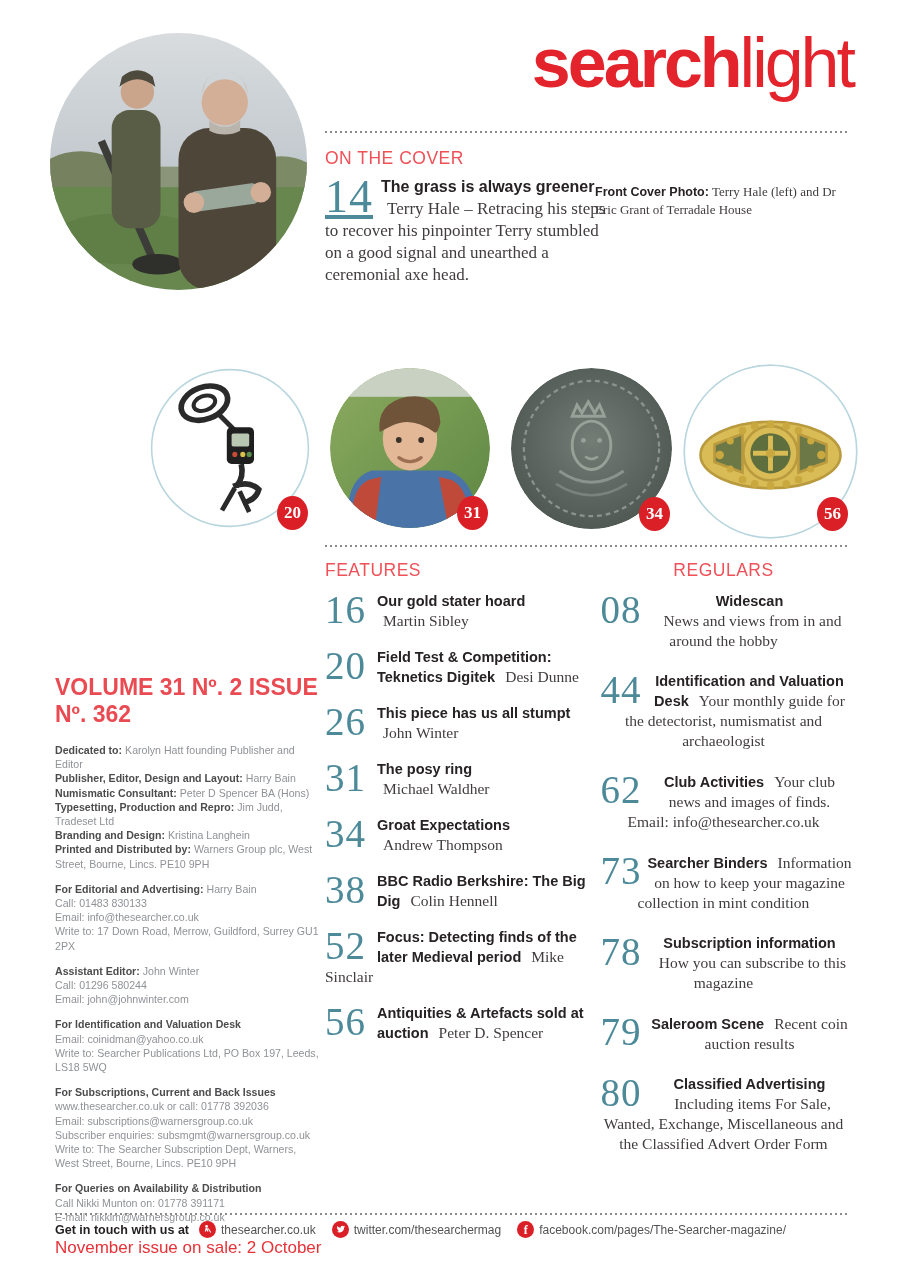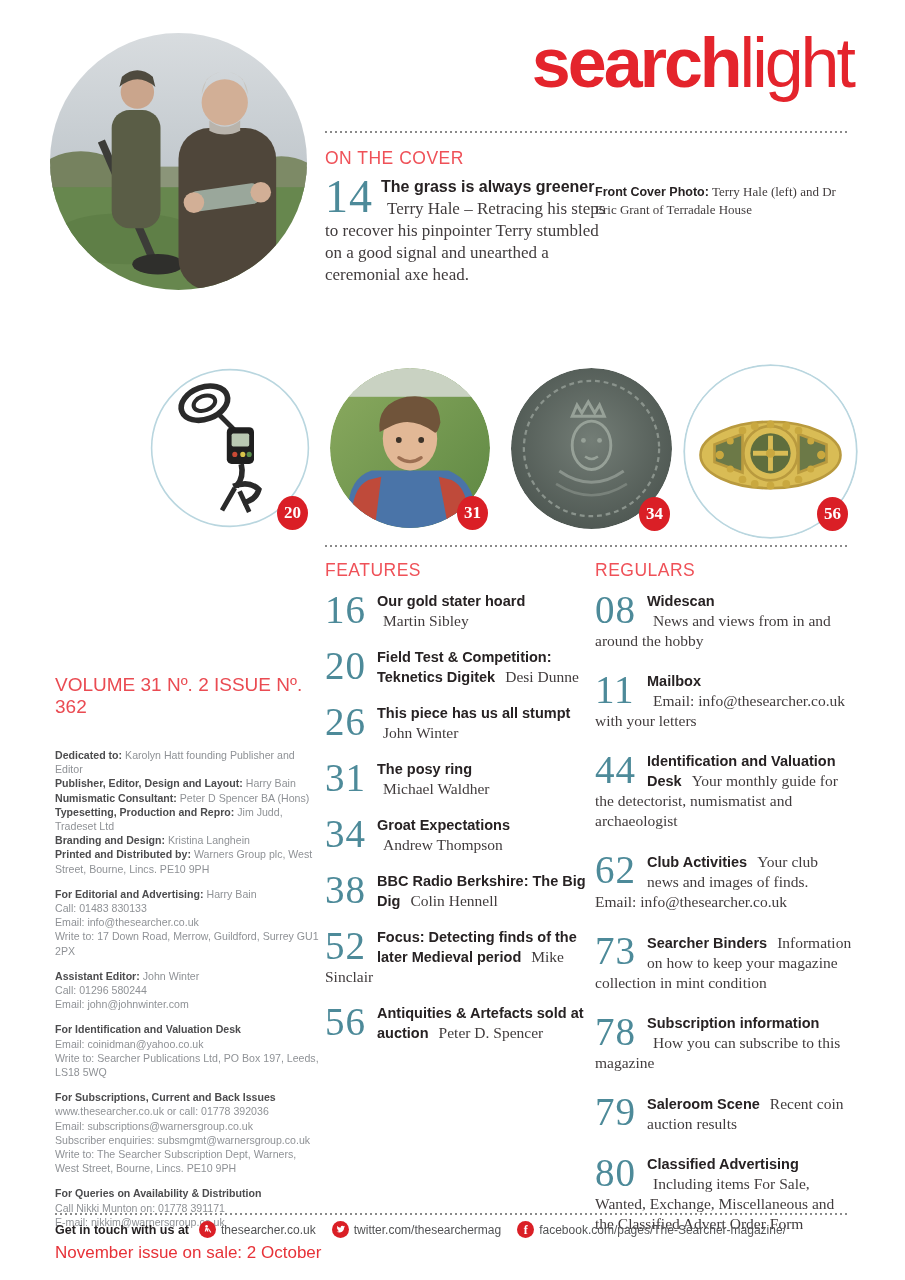--- a/index.html
+++ b/index.html
@@ -36,21 +36,21 @@
   .num {
     float:left; width:52px; color:#4d8a99;
     font-family:"Liberation Serif", serif; font-size:39px; line-height:.92;
     letter-spacing:1px;
   }
   .etext { font-size:14.5px; line-height:19px; color:#272223; }
   .etitle { font-weight:700; color:#272223; }
   .ebyline { font-family:"Liberation Serif", serif; font-size:15.5px; color:#413c3d;margin-left:6px; }
 
   #cover-entry { position:absolute; left:325px; top:176px; width:282px; }
-  #cover-entry .num { width:56px; font-size:46px; }
+  #cover-entry .num { width:56px; font-size:46px;text-decoration:underline; }
   #cover-entry .etext { font-size:16px; line-height:22px; }
   #cover-entry .ebyline { font-size:17px; }
 
   #cover-credit { position:absolute; left:595px; top:183px; width:256px;
     font-size:13px; line-height:18px; color:#413c3d; font-family:"Liberation Serif", serif; }
   #cover-credit b { font-family:"Liberation Sans", sans-serif; font-size:12.5px; color:#272223; }
 
   
   .thumb { position:absolute; border-radius:50%; }
   .thumb svg { width:100%; height:100%; display:block; border-radius:50%; }
@@ -61,27 +61,27 @@
   .badge {
     position:absolute; right:2px; bottom:-2px; width:31px; height:34px;
     background:#da1f26; border-radius:50%;
     color:#fff; font-family:"Liberation Serif", serif; font-size:17px; font-weight:700;
     display:flex; align-items:center; justify-content:center;
   }
   #thumb-3 .badge { right:10px; bottom:8px; }
 
   
   #features-col { position:absolute; left:325px; top:560px; width:264px; }
-  #regulars-col { position:absolute; left:595px; top:560px; width:257px; }
+  #regulars-col { position:absolute; left:595px; top:560px; width:257px;text-align:center; }
   .col-head { margin-bottom:11px; }
   #regulars-col .entry { margin-bottom:21px; }
 
   
   #sidebar { position:absolute; left:55px; top:674px; width:268px; }
-  #volume-title { color:#ea4b52; font-size:19px; font-weight:400; margin-bottom:30px; }
+  #volume-title { color:#ea4b52; font-size:23px; font-weight:700; margin-bottom:15px; }
   .mblock { margin-bottom:11px; }
   .mline { font-size:10.6px; line-height:14.2px; color:#8f9296; }
   .mline b { color:#4c4c4e; font-weight:700; }
   #november { color:#e73238; font-size:17px; margin-top:14px; }
 
   
   #contact-bar { position:absolute; left:55px; top:1221px; right:58px;
     display:flex; align-items:center; font-size:12px; color:#515254; }
   #contact-bar .intro { font-weight:700; color:#231f20; font-size:12.5px; margin-right:10px; }
   .soc { display:flex; align-items:center; margin-right:16px; }
@@ -307,25 +307,20 @@
   <div id="regulars-col">
     <div class="sec-head col-head">REGULARS</div>
     <div class="toc">
 
         <div class="entry">
           <span class="num">08</span>
           <p class="etext"><b class="etitle">Widescan</b><br>
             <span class="ebyline">News and views from in and around the hobby</span></p>
         </div>
 
-        <div class="entry">
-          <span class="num">11</span>
-          <p class="etext"><b class="etitle">Mailbox</b><br>
-            <span class="ebyline">Email: info@thesearcher.co.uk with your letters</span></p>
-        </div>
 
         <div class="entry">
           <span class="num">44</span>
           <p class="etext"><b class="etitle">Identification and Valuation Desk</b>
             <span class="ebyline">Your monthly guide for the detectorist, numismatist and archaeologist</span></p>
         </div>
 
         <div class="entry">
           <span class="num">62</span>
           <p class="etext"><b class="etitle">Club Activities</b>

